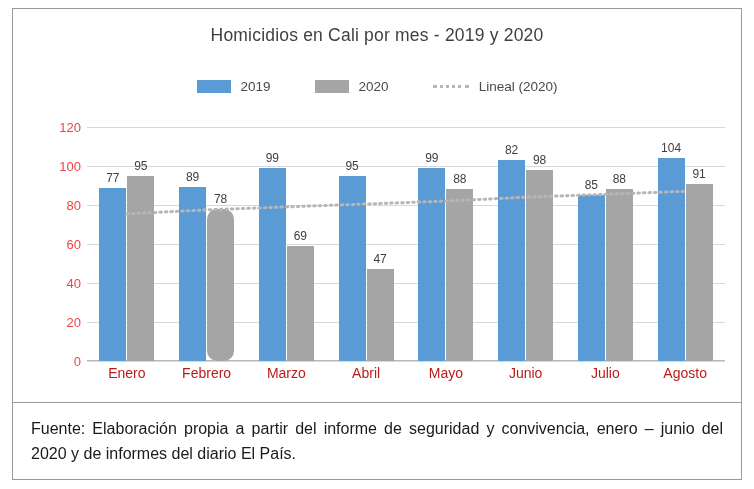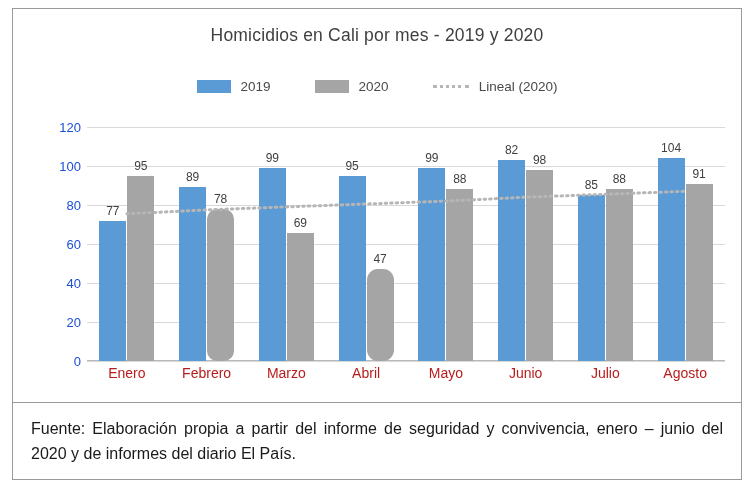--- a/index.html
+++ b/index.html
@@ -96,21 +96,21 @@
     width: 638px;
     height: 1px;
     background: #b8b8b8;
   }
   .ytick {
     position: absolute;
     right: 0;
     width: 44px;
     text-align: right;
     font-size: 13px;
-    color: #1d4ed8;
+    color: #ef4444;
     transform: translateY(-50%);
   }
   .y-axis-labels {
     position: absolute;
     left: 16px;
     top: 118px;
     width: 52px;
     height: 234px;
   }
   .groups {
@@ -229,21 +229,21 @@
           <div class="gridline" style="top: 39px;"></div>
           <div class="gridline" style="top: 78px;"></div>
           <div class="gridline" style="top: 117px;"></div>
           <div class="gridline" style="top: 156px;"></div>
           <div class="gridline" style="top: 195px;"></div>
           <div class="gridline" style="top: 234px;"></div>
         <div class="axis-bottom"></div>
         <div class="groups">
             <div class="group">
               <div class="bars">
-                <div class="bar s2019" style="height: 140px;">
+                <div class="bar s2019" style="height: 173px;">
                   <span class="bar-label">77</span>
                 </div>
                 <div class="bar s2020" style="height: 185.25px;">
                   <span class="bar-label">95</span>
                 </div>
               </div>
             </div>
             <div class="group">
               <div class="bars">
                 <div class="bar s2019" style="height: 173.55px;">
@@ -252,31 +252,31 @@
                 <div class="bar s2020" style="height: 152.1px; border-radius: 10px;">
                   <span class="bar-label">78</span>
                 </div>
               </div>
             </div>
             <div class="group">
               <div class="bars">
                 <div class="bar s2019" style="height: 193.05px;">
                   <span class="bar-label">99</span>
                 </div>
-                <div class="bar s2020" style="height: 128px;">
+                <div class="bar s2020" style="height: 115px;">
                   <span class="bar-label">69</span>
                 </div>
               </div>
             </div>
             <div class="group">
               <div class="bars">
                 <div class="bar s2019" style="height: 185.25px;">
                   <span class="bar-label">95</span>
                 </div>
-                <div class="bar s2020" style="height: 91.65px; border-radius: 11px;">
+                <div class="bar s2020" style="height: 91.65px;">
                   <span class="bar-label">47</span>
                 </div>
               </div>
             </div>
             <div class="group">
               <div class="bars">
                 <div class="bar s2019" style="height: 193.05px;">
                   <span class="bar-label">99</span>
                 </div>
                 <div class="bar s2020" style="height: 171.6px;">

